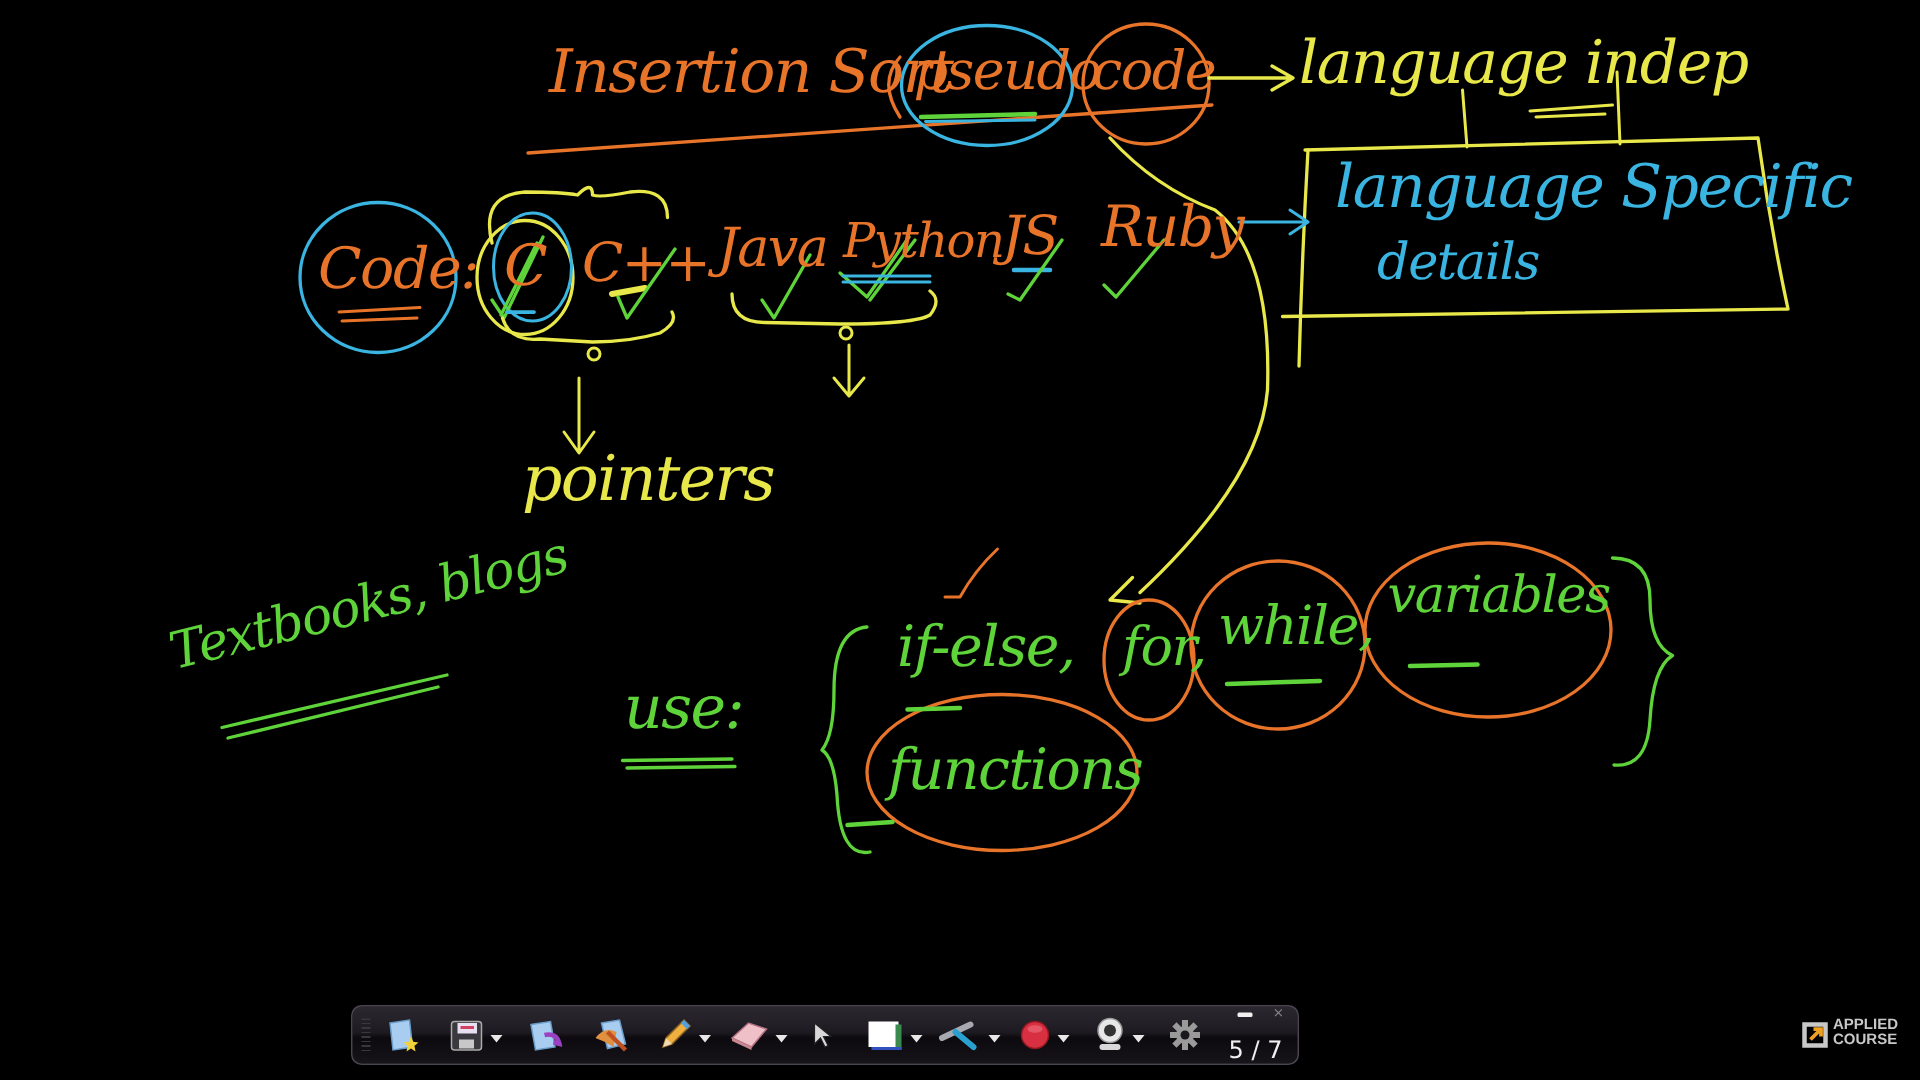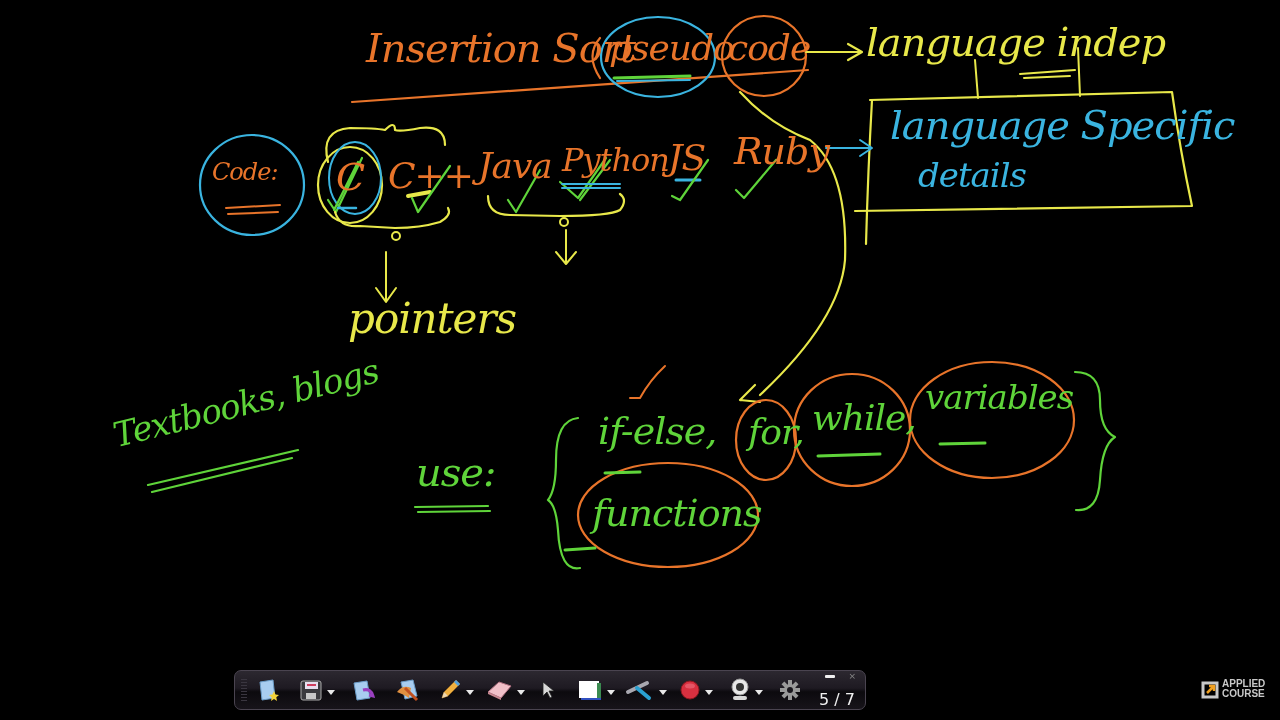--- a/index.html
+++ b/index.html
@@ -112,21 +112,21 @@
   </svg>
 
   <div class="hw orange" style="left:366px;top:28px;font-size:40px;">Insertion Sort</div>
   <div class="hw orange" style="left:609px;top:30px;font-size:36px;">pseudo</div>
   <div class="hw orange" style="left:728px;top:30px;font-size:36px;text-align:center;">code</div>
   <div class="hw yellow" style="left:866px;top:22px;font-size:40px;">language indep</div>
 
   <div class="hw cyan" style="left:890px;top:105px;font-size:40px;">language Specific</div>
   <div class="hw cyan" style="left:918px;top:158px;font-size:34px;">details</div>
 
-  <div class="hw orange" style="left:212px;top:160px;font-size:24px;">Code:</div>
+  <div class="hw orange" style="left:212px;top:160px;font-size:38px;">Code:</div>
   <div class="hw orange" style="left:336px;top:158px;font-size:38px;">C</div>
   <div class="hw orange" style="left:388px;top:158px;font-size:36px;">C++</div>
   <div class="hw orange" style="left:478px;top:148px;font-size:36px;">Java</div>
   <div class="hw orange" style="left:562px;top:144px;font-size:32px;">Python</div>
   <div class="hw orange" style="left:668px;top:140px;font-size:36px;">JS</div>
   <div class="hw orange" style="left:734px;top:132px;font-size:38px;">Ruby</div>
 
   <div class="hw yellow" style="left:348px;top:298px;font-size:42px;">pointers</div>
 
   <div class="hw green" style="left:118px;top:418px;font-size:34px;transform:rotate(-14deg);transform-origin:left bottom;">Textbooks, blogs</div>

